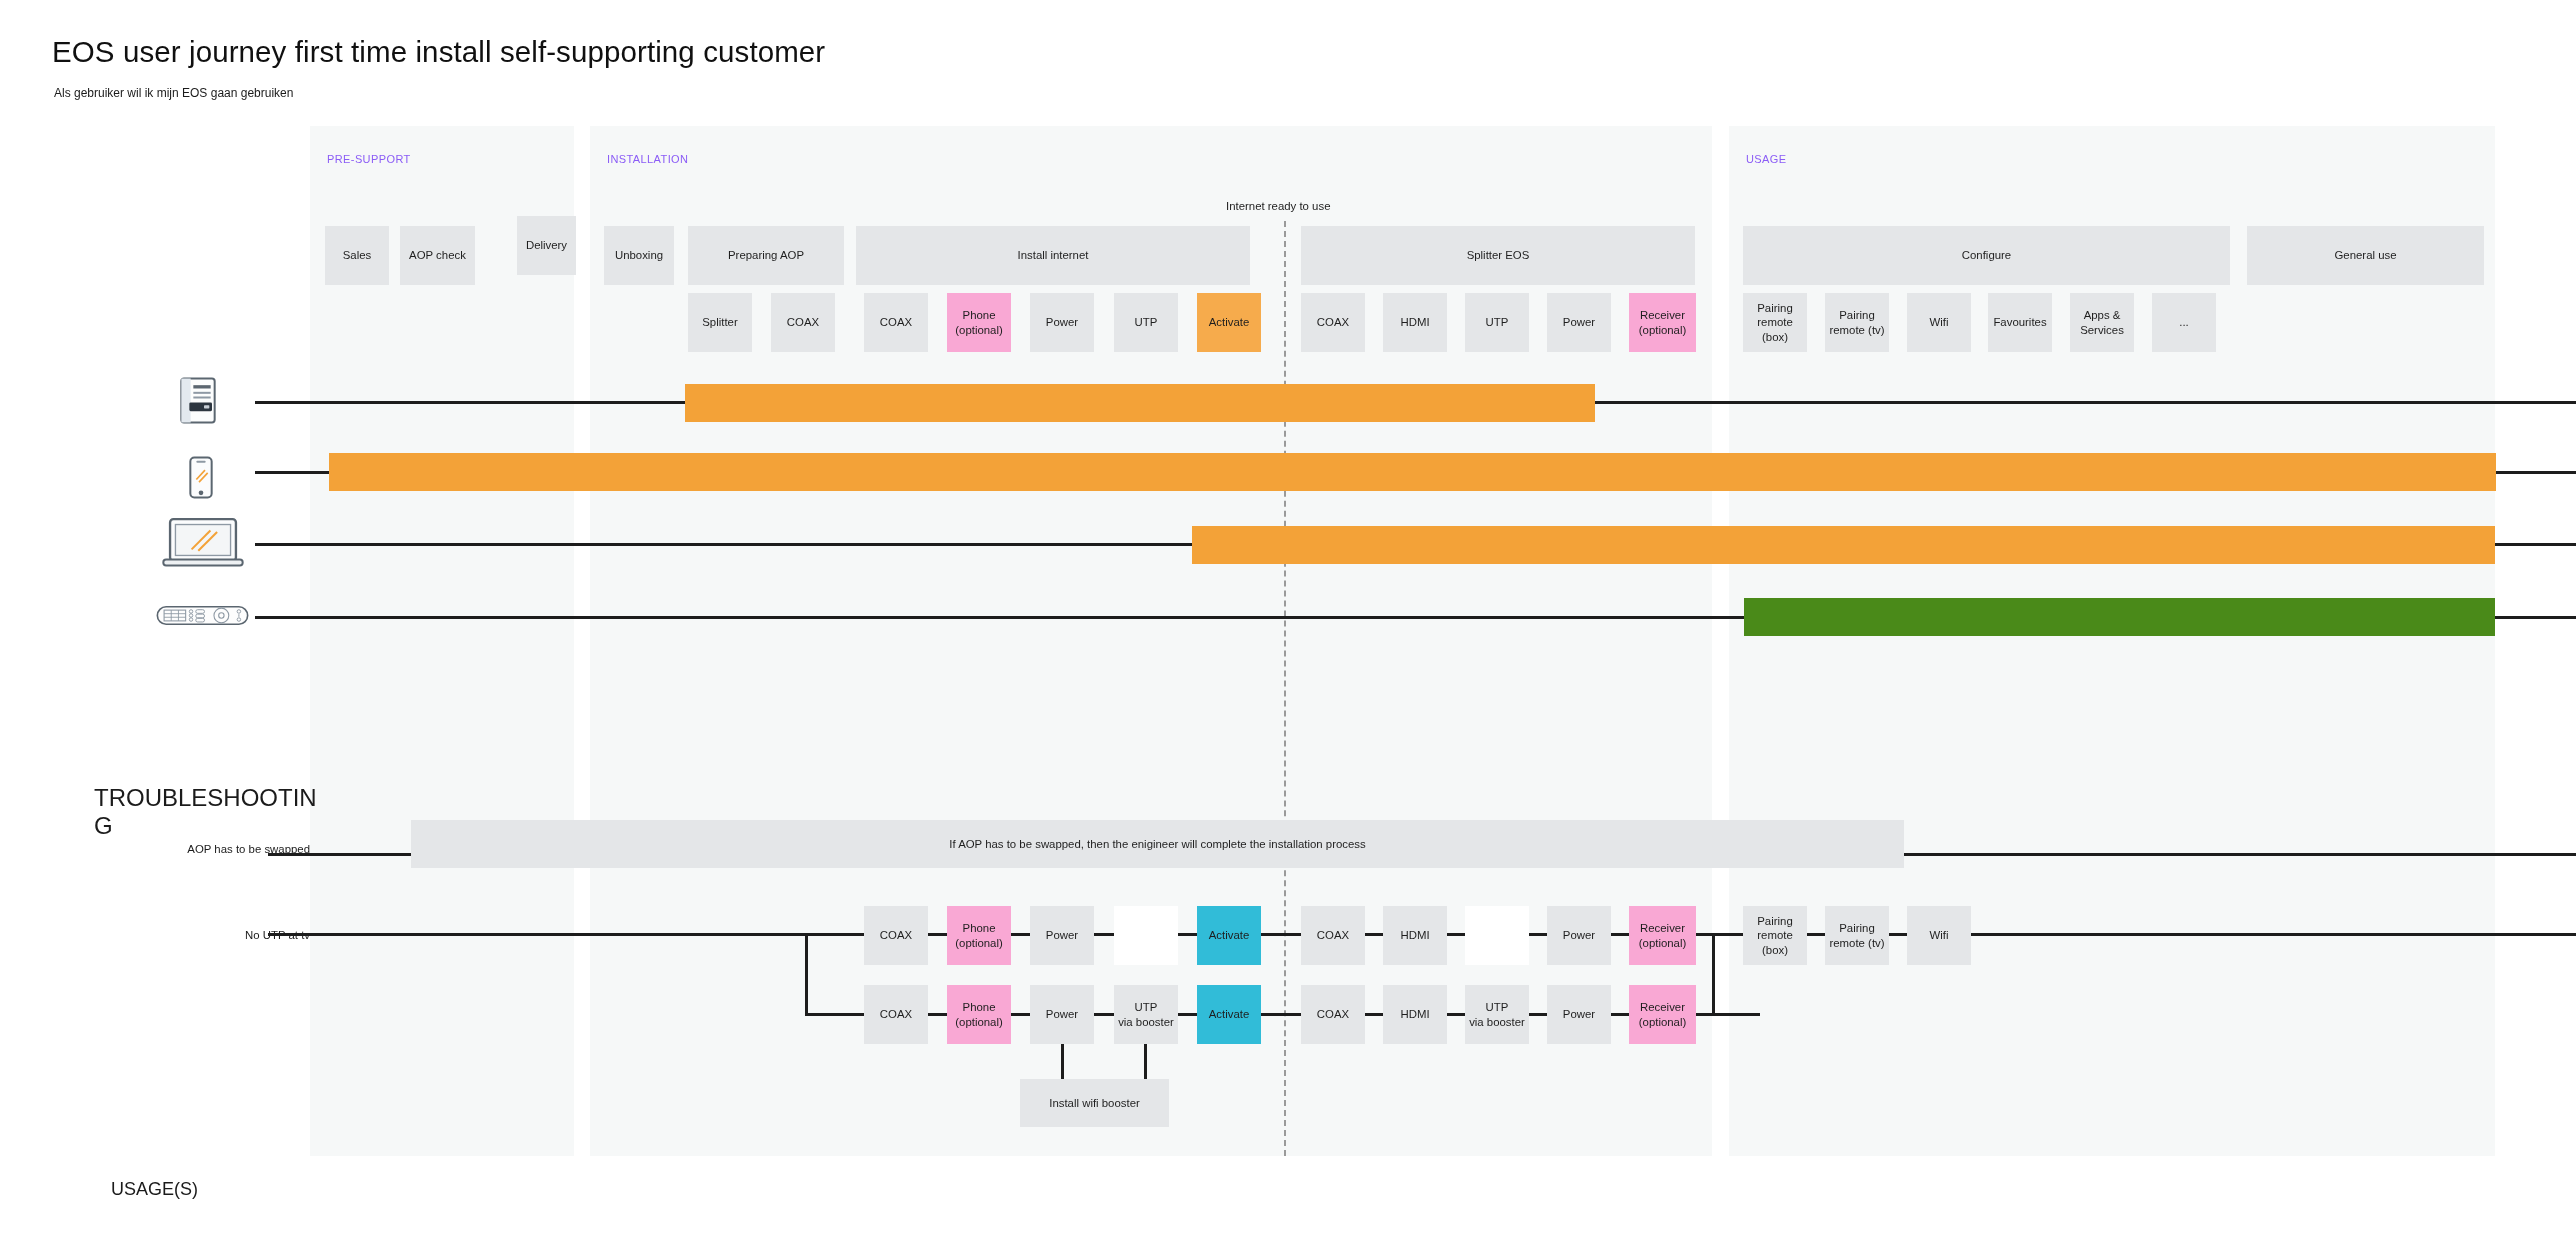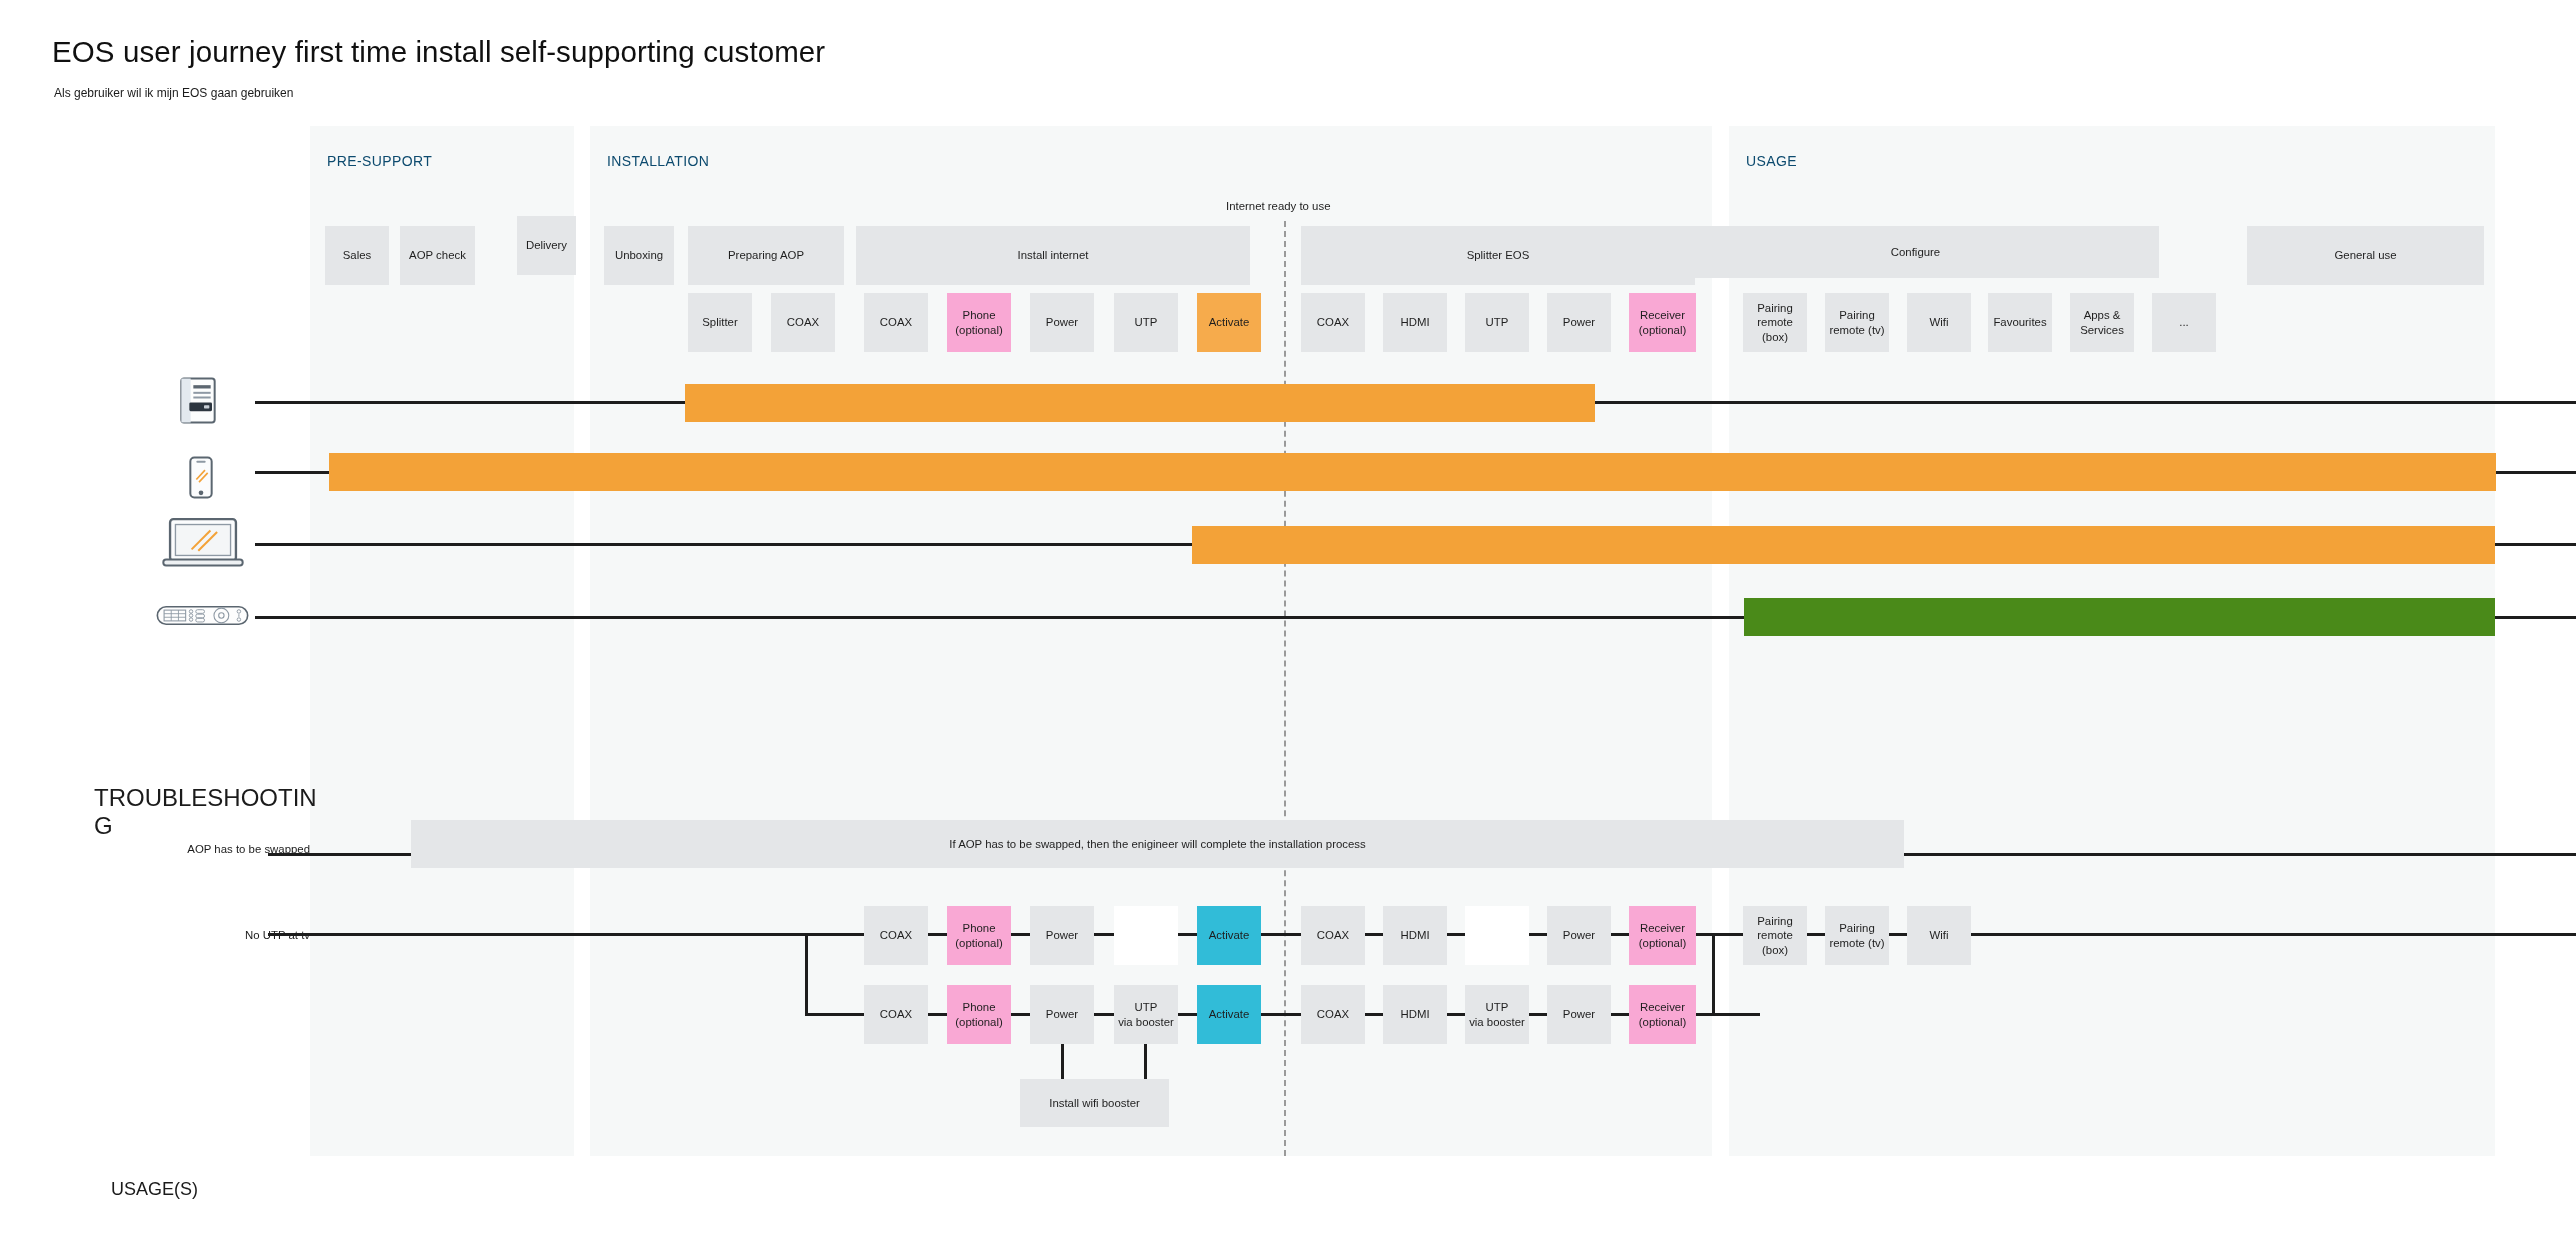--- a/index.html
+++ b/index.html
@@ -9,21 +9,21 @@
     color:#1a1a1a;-webkit-font-smoothing:antialiased;
   }
   .abs{position:absolute;}
 
   
   #page-title{left:52px;top:35px;font-size:29.5px;font-weight:400;letter-spacing:0.1px;color:#101010;white-space:nowrap;}
   #page-subtitle{left:54px;top:86px;font-size:12px;font-weight:400;color:#1b1b1b;white-space:nowrap;}
 
   
   .phase-band{top:126px;height:1030px;background:#f6f8f8;}
-  .phase-title{position:absolute;left:17px;top:27px;font-size:14px;letter-spacing:0.4px;color:#0c4a6e;white-space:nowrap;}
+  .phase-title{position:absolute;left:17px;top:27px;font-size:11px;letter-spacing:0.4px;color:#8b5cf6;white-space:nowrap;}
 
   
   .box{
     position:absolute;background:#e4e6e8;display:flex;align-items:center;
     justify-content:center;text-align:center;font-size:11.4px;line-height:1.25;
     color:#1e1e1e;padding:0 2.7px;box-sizing:border-box;
   }
   .box.light{background:#f9a8d4;}
   .box.orange{background:#f6ab4c;}
   .box.cyan{background:#31bcd8;}
@@ -86,21 +86,21 @@
 <div class="box light" style="left:947px;top:293px;width:64px;height:59px;">Phone<br>(optional)</div>
 <div class="box" style="left:1030px;top:293px;width:64px;height:59px;">Power</div>
 <div class="box" style="left:1114px;top:293px;width:64px;height:59px;">UTP</div>
 <div class="box orange" style="left:1197px;top:293px;width:64px;height:59px;">Activate</div>
 <div class="box" style="left:1301px;top:293px;width:64px;height:59px;">COAX</div>
 <div class="box" style="left:1383px;top:293px;width:64px;height:59px;">HDMI</div>
 <div class="box" style="left:1465px;top:293px;width:64px;height:59px;">UTP</div>
 <div class="box" style="left:1547px;top:293px;width:64px;height:59px;">Power</div>
 <div class="box light" style="left:1629px;top:293px;width:67px;height:59px;">Receiver<br>(optional)</div>
 
-<div class="box" style="left:1672px;top:226px;width:487px;height:52px;text-align:right;">Configure</div>
+<div class="box" style="left:1743px;top:226px;width:487px;height:59px;text-align:right;">Configure</div>
 <div class="box" style="left:2247px;top:226px;width:237px;height:59px;">General use</div>
 
 <div class="box" style="left:1743px;top:293px;width:64px;height:59px;">Pairing<br>remote<br>(box)</div>
 <div class="box" style="left:1825px;top:293px;width:64px;height:59px;">Pairing<br>remote (tv)</div>
 <div class="box" style="left:1907px;top:293px;width:64px;height:59px;">Wifi</div>
 <div class="box" style="left:1988px;top:293px;width:64px;height:59px;">Favourites</div>
 <div class="box" style="left:2070px;top:293px;width:64px;height:59px;">Apps &amp;<br>Services</div>
 <div class="box" style="left:2152px;top:293px;width:64px;height:59px;">...</div>
 
 <div class="abs device-icon" style="left:180px;top:377px;">

